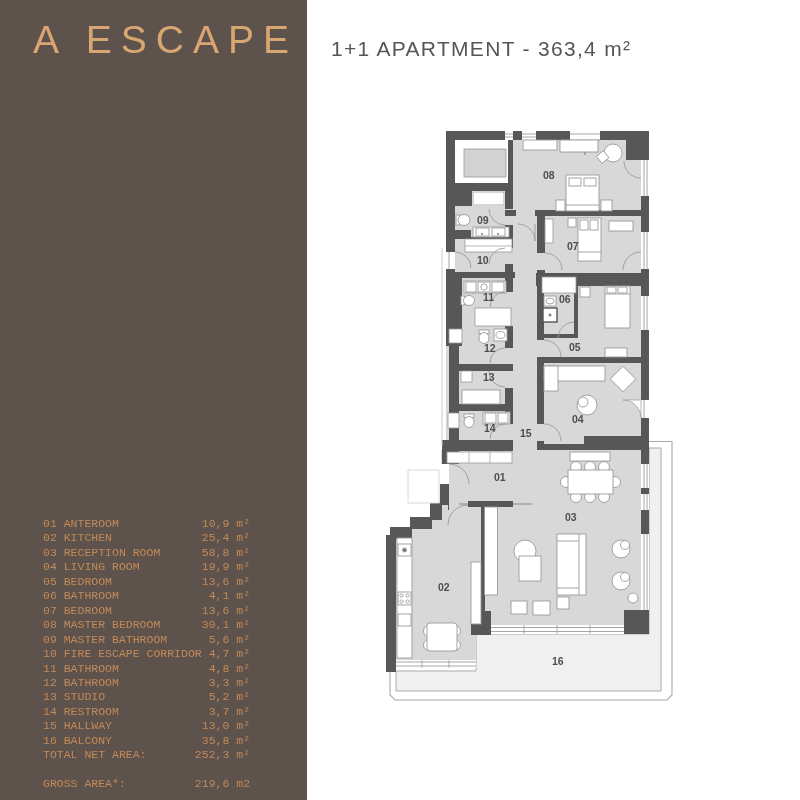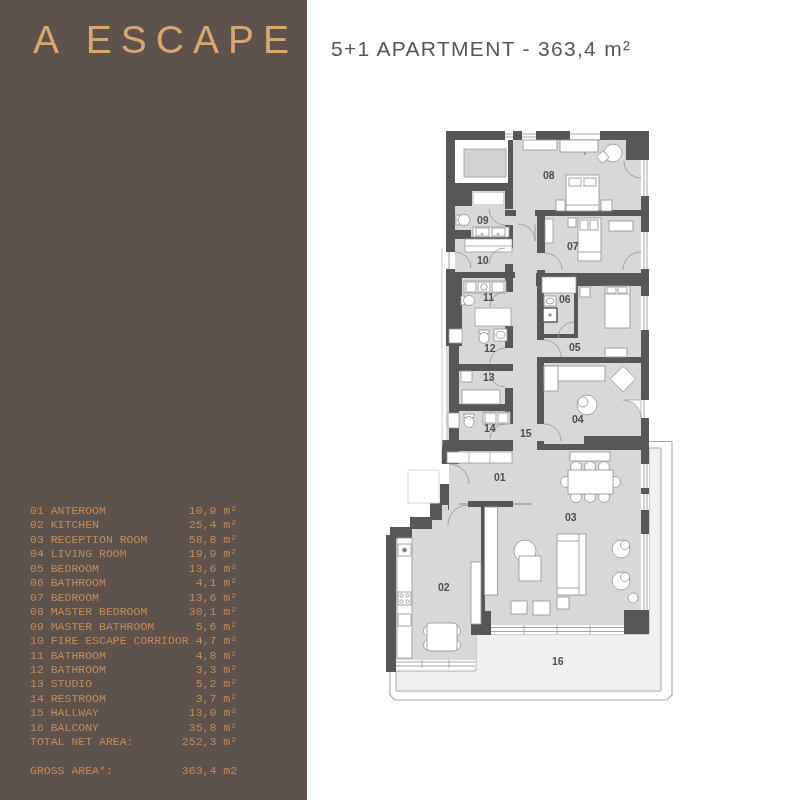--- a/index.html
+++ b/index.html
@@ -1,17 +1,17 @@
 <!DOCTYPE html>
 <html><head>
 <meta charset="utf-8">
 <style>
 html,body{margin:0;padding:0;width:800px;height:800px;background:#ffffff;font-family:"Liberation Sans",sans-serif;overflow:hidden;}
 .abs{position:absolute;}
-pre{margin:0;}
+pre{margin:13px;}
 </style>
 </head>
 <body>
 
 <div class="abs" style="left:0;top:0;width:307px;height:800px;background:#5e524c;"></div>
 
 <div class="abs" style="left:33px;top:18px;color:#d8a671;font-size:39px;letter-spacing:9px;font-weight:400;">A ESCAPE</div>
 
 <pre class="abs" style="left:30px;top:504px;font-family:'Liberation Mono',monospace;font-size:11.5px;line-height:14.45px;color:#c28a58;">01 ANTEROOM            10,9 m²
 02 KITCHEN             25,4 m²
@@ -24,23 +24,23 @@
 09 MASTER BATHROOM      5,6 m²
 10 FIRE ESCAPE CORRIDOR 4,7 m²
 11 BATHROOM             4,8 m²
 12 BATHROOM             3,3 m²
 13 STUDIO               5,2 m²
 14 RESTROOM             3,7 m²
 15 HALLWAY             13,0 m²
 16 BALCONY             35,8 m²
 TOTAL NET AREA:       252,3 m²</pre>
 
-<pre class="abs" style="left:30px;top:764px;font-family:'Liberation Mono',monospace;font-size:11.5px;line-height:14.45px;color:#c28a58;">GROSS AREA*:          363,4 m2</pre>
-
-<div class="abs" style="left:331px;top:37px;color:#565656;font-size:21px;letter-spacing:1.3px;">5+1 APARTMENT - 363,4 m²</div>
+<pre class="abs" style="left:30px;top:764px;font-family:'Liberation Mono',monospace;font-size:11.5px;line-height:14.45px;color:#c28a58;">GROSS AREA*:          219,6 m2</pre>
+
+<div class="abs" style="left:331px;top:37px;color:#565656;font-size:21px;letter-spacing:1.3px;">1+1 APARTMENT - 363,4 m²</div>
 
 <svg class="abs" style="left:0;top:0;" width="800" height="800" viewBox="0 0 800 800">
 <g font-family="Liberation Sans, sans-serif" font-weight="bold" font-size="10.5" fill="#4e4e4e">
 
 <g>
 <path d="M396,671 L476,671 L476,634 L649,634 L649,448 L661,448 L661,691 L396,691 Z" fill="#f0f0f0" stroke="#aaaaaa" stroke-width="1"></path>
 <path d="M649,441.5 L672,441.5 L672,695 L667,700 L395,700 L390,695 L390,671 L396,671" fill="none" stroke="#aaaaaa" stroke-width="1.1"></path>
 </g>
 
 <text x="552" y="665">16</text>

